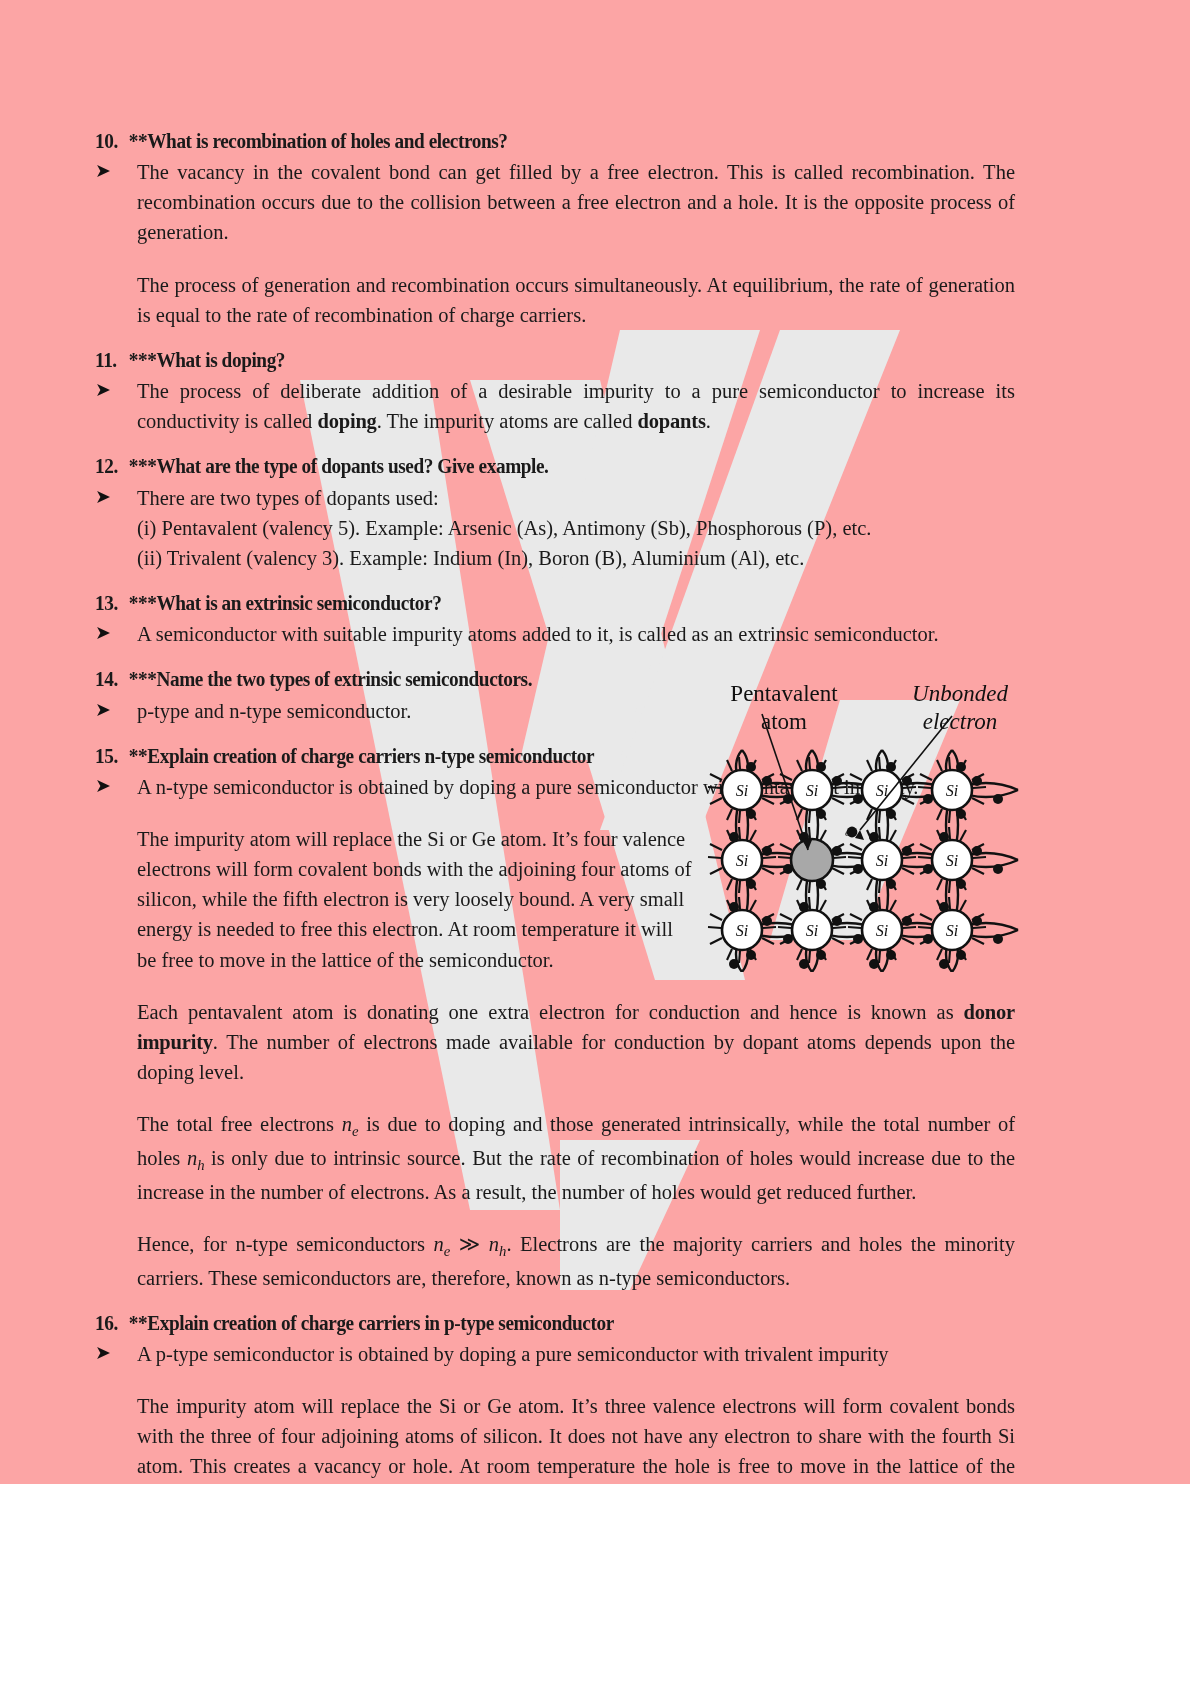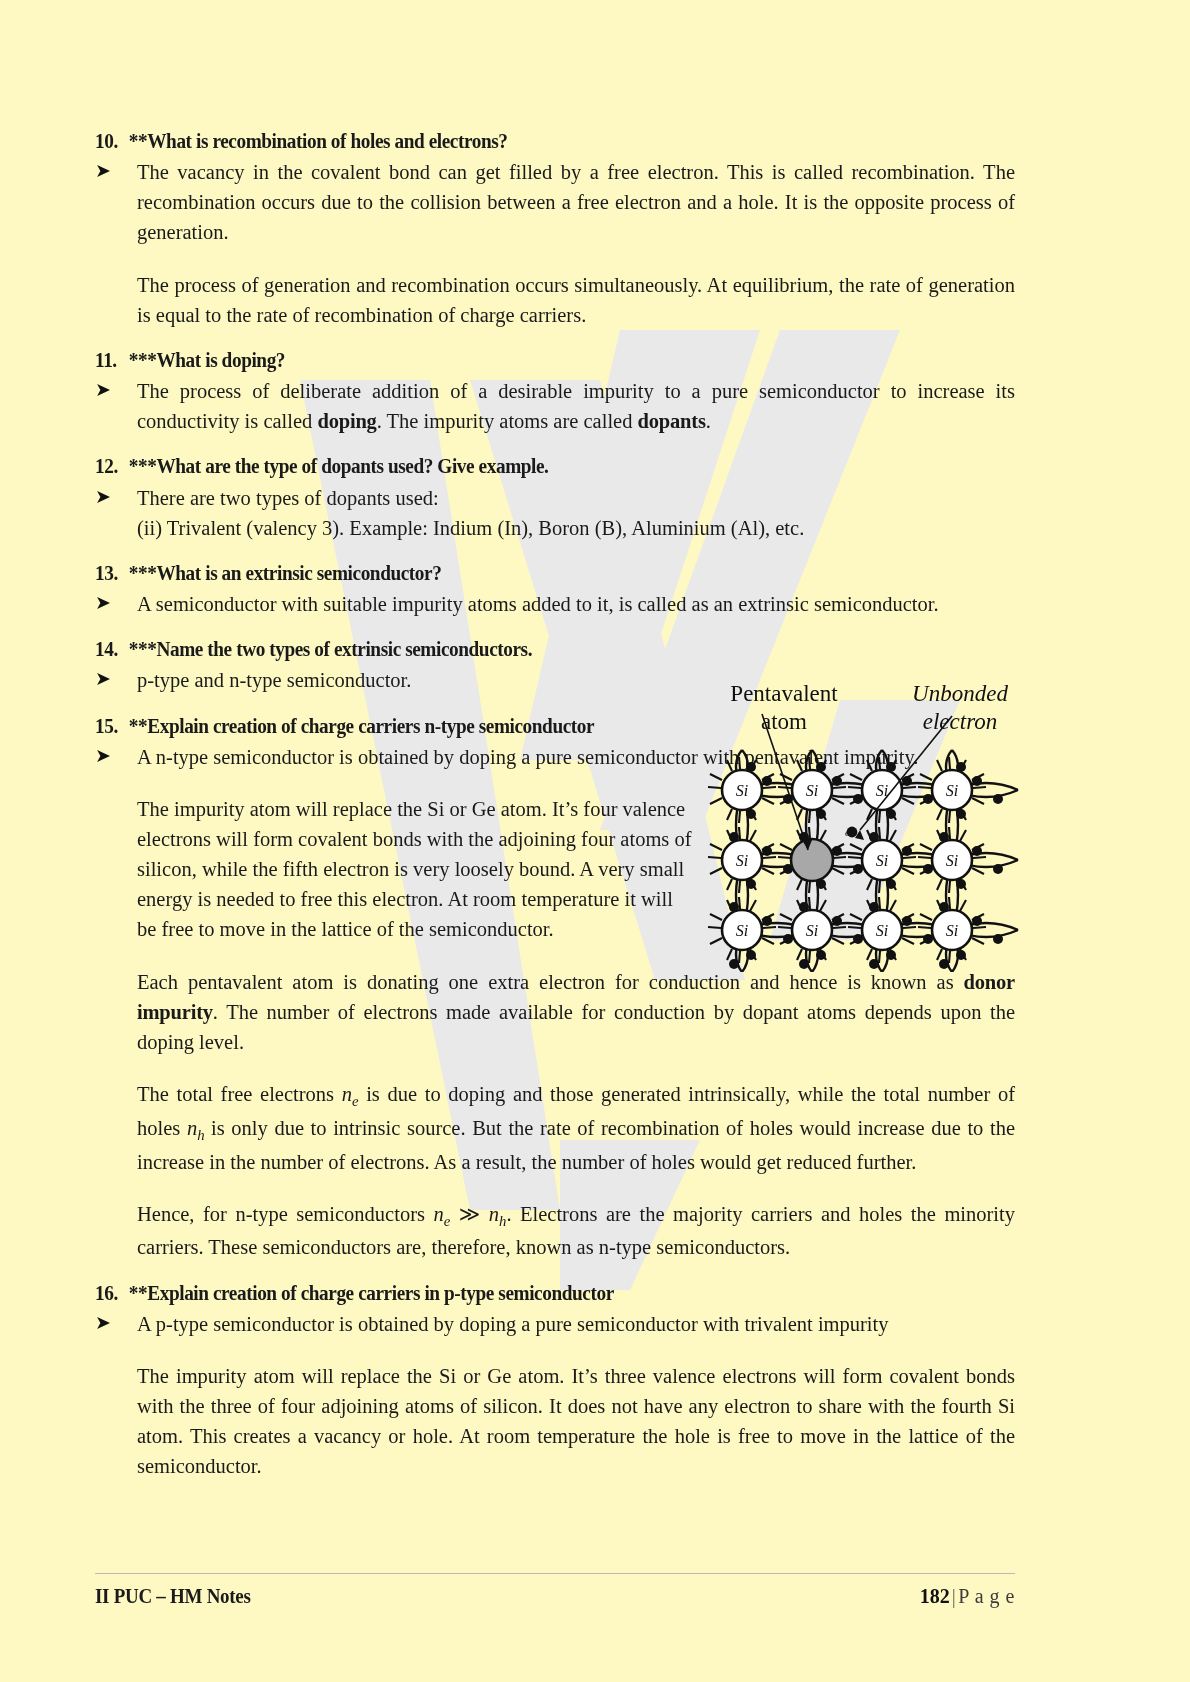--- a/index.html
+++ b/index.html
@@ -7,22 +7,22 @@
     padding: 0;
     background: #ffffff;
   }
   body {
     font-family: "Liberation Serif", "DejaVu Serif", serif;
     color: #1a1a1a;
   }
   .page {
     position: relative;
     width: 1190px;
-    height: 1682px;
-    background: #fef9c3;
+    height: 1484px;
+    background: #fca5a5;
     overflow: hidden;
     box-sizing: border-box;
   }
 
   
   .watermark {
     position: absolute;
     inset: 0;
     pointer-events: none;
     z-index: 0;
@@ -190,20 +190,21 @@
     </div>
 
     <div class="q">
       <span class="q-num">12.</span>
       <span class="q-text">***What are the type of dopants used? Give example.</span>
     </div>
     <div class="bullet">
       <span class="arrow">➤</span>
       <span class="btxt">There are two types of dopants used:</span>
     </div>
+    <div class="para tight" style="margin-top:0">(i) Pentavalent (valency 5). Example: Arsenic (As), Antimony (Sb), Phosphorous (P), etc.</div>
     <div class="para tight" style="margin-top:0">(ii) Trivalent (valency 3). Example: Indium (In), Boron (B), Aluminium (Al), etc.</div>
 
     <div class="q">
       <span class="q-num">13.</span>
       <span class="q-text">***What is an extrinsic semiconductor?</span>
     </div>
     <div class="bullet">
       <span class="arrow">➤</span>
       <span class="btxt just">A semiconductor with suitable impurity atoms added to it, is called as an extrinsic semiconductor.</span>
     </div>

